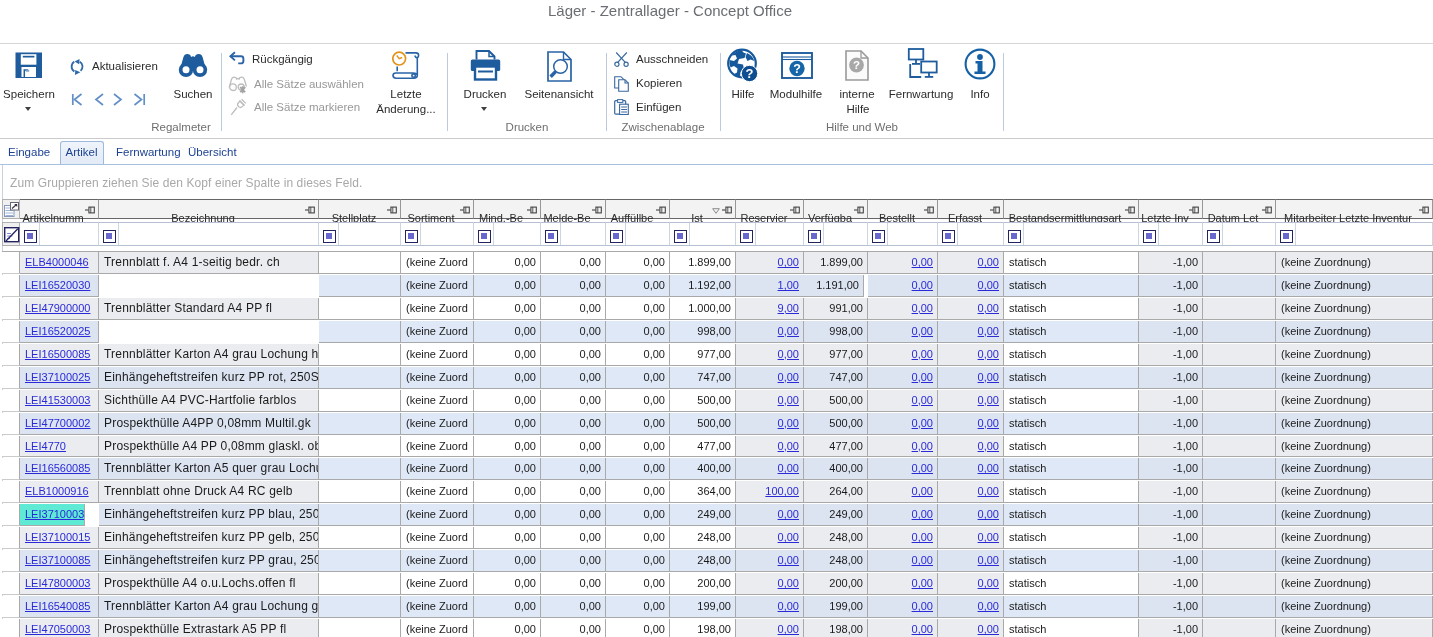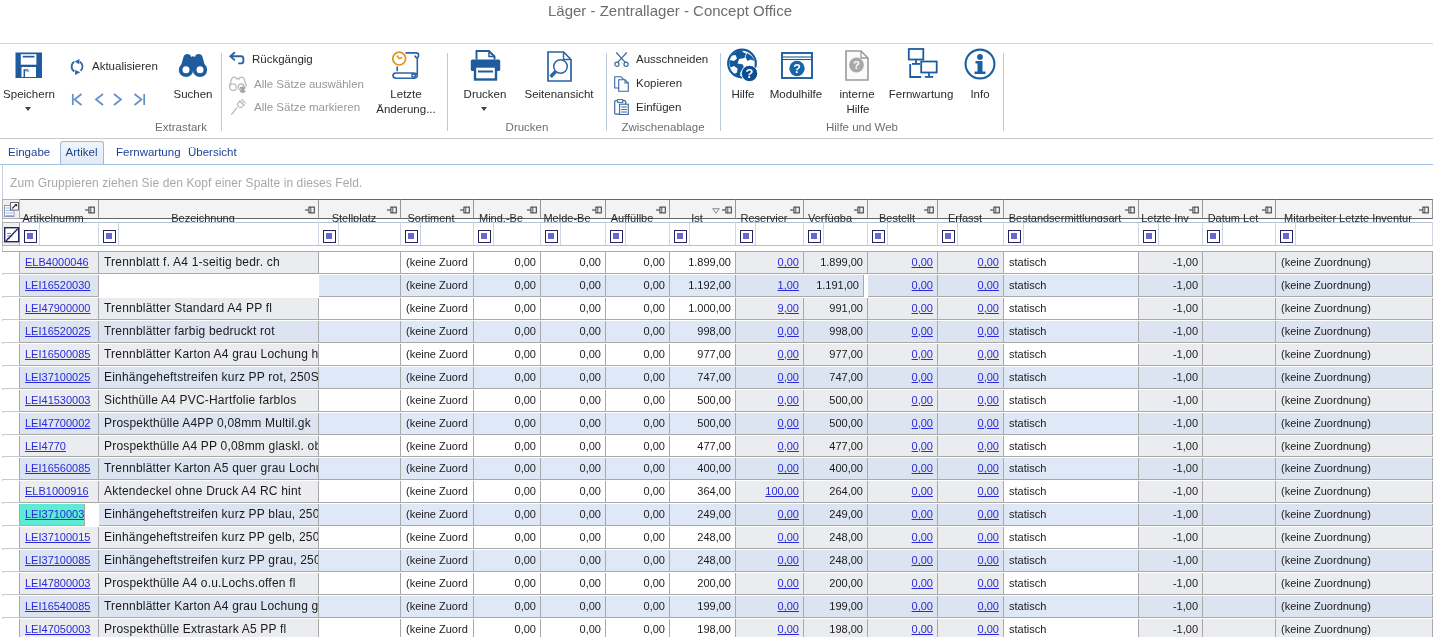--- a/index.html
+++ b/index.html
@@ -61,21 +61,21 @@
 .bez{font-size:12px;letter-spacing:0.2px;}
 </style></head><body>
 <div id="stage">
 <div class="abs ctr" style="left:670px;top:2px;font-size:15px;color:#6a6d72;">Läger - Zentrallager - Concept Office</div>
 <div id="ribbon">
 <div class="rsep" style="left:221px"></div>
 <div class="rsep" style="left:447px"></div>
 <div class="rsep" style="left:606px"></div>
 <div class="rsep" style="left:720px"></div>
 <div class="rsep" style="left:1003px"></div>
-<div class="glabel ctr" style="left:181px">Extrastark</div>
+<div class="glabel ctr" style="left:181px">Regalmeter</div>
 <div class="glabel ctr" style="left:527px">Drucken</div>
 <div class="glabel ctr" style="left:663px">Zwischenablage</div>
 <div class="glabel ctr" style="left:862px">Hilfe und Web</div>
 </div>
 <svg class="abs" style="left:15px;top:52px" width="28" height="27" viewBox="0 0 28 27">
 <rect x="0.5" y="0.5" width="26.5" height="25.5" fill="#1e5c9e"></rect>
 <rect x="5.8" y="2.2" width="15.6" height="10.5" fill="#fff"></rect>
 <rect x="7.8" y="3.8" width="11.6" height="1.7" fill="#1e5c9e"></rect>
 <rect x="6.5" y="15" width="14.5" height="10" fill="#fff"></rect>
 <path d="M9.3 25 v-7 h3.6" stroke="#1e5c9e" stroke-width="1.5" fill="none"></path>
@@ -537,21 +537,20 @@
         <div class="cell rt" style="left:866px;width:70px;background:#eaecef"><a>0,00</a></div>
         <div class="cell rt" style="left:936px;width:66px;background:#eaecef"><a>0,00</a></div>
         <div class="cell lf" style="left:1002px;width:135px;background:#ffffff">statisch</div>
         <div class="cell rt" style="left:1137px;width:64px;background:#eaecef">-1,00</div>
         <div class="cell " style="left:1201px;width:73px;background:#eaecef"></div>
         <div class="cell lf" style="left:1274px;width:157px;background:#eaecef">(keine Zuordnung)</div>
       </div>
 <div class="row">
         <div class="cell ind" style="left:0px;width:18px;background:#fff"></div>
         <div class="cell lf" style="left:18px;width:79px;background:#dce4f2"><a>LEI16520025</a></div>
-        <div class="cell lf bez" style="left:97px;width:220px;background:#dce4f2">Trennblätter farbig bedruckt rot</div>
         <div class="cell " style="left:317px;width:82px;background:#dfe8f6"></div>
         <div class="cell lf" style="left:399px;width:73px;background:#dfe8f6">(keine Zuord</div>
         <div class="cell rt" style="left:472px;width:67px;background:#dfe8f6">0,00</div>
         <div class="cell rt" style="left:539px;width:65px;background:#dfe8f6">0,00</div>
         <div class="cell rt" style="left:604px;width:64px;background:#dfe8f6">0,00</div>
         <div class="cell rt" style="left:668px;width:66px;background:#dfe8f6">998,00</div>
         <div class="cell rt" style="left:734px;width:68px;background:#dce4f2"><a>0,00</a></div>
         <div class="cell rt" style="left:802px;width:64px;background:#dce4f2">998,00</div>
         <div class="cell rt" style="left:866px;width:70px;background:#dce4f2"><a>0,00</a></div>
         <div class="cell rt" style="left:936px;width:66px;background:#dce4f2"><a>0,00</a></div>
@@ -670,21 +669,21 @@
         <div class="cell rt" style="left:866px;width:70px;background:#dce4f2"><a>0,00</a></div>
         <div class="cell rt" style="left:936px;width:66px;background:#dce4f2"><a>0,00</a></div>
         <div class="cell lf" style="left:1002px;width:135px;background:#dfe8f6">statisch</div>
         <div class="cell rt" style="left:1137px;width:64px;background:#dce4f2">-1,00</div>
         <div class="cell " style="left:1201px;width:73px;background:#dce4f2"></div>
         <div class="cell lf" style="left:1274px;width:157px;background:#dce4f2">(keine Zuordnung)</div>
       </div>
 <div class="row">
         <div class="cell ind" style="left:0px;width:18px;background:#fff"></div>
         <div class="cell lf" style="left:18px;width:79px;background:#eaecef"><a>ELB1000916</a></div>
-        <div class="cell lf bez" style="left:97px;width:220px;background:#eaecef">Aktendeckel ohne Druck A4 RC hint</div>
+        <div class="cell lf bez" style="left:97px;width:220px;background:#eaecef">Trennblatt ohne Druck A4 RC gelb</div>
         <div class="cell " style="left:317px;width:82px;background:#ffffff"></div>
         <div class="cell lf" style="left:399px;width:73px;background:#ffffff">(keine Zuord</div>
         <div class="cell rt" style="left:472px;width:67px;background:#ffffff">0,00</div>
         <div class="cell rt" style="left:539px;width:65px;background:#ffffff">0,00</div>
         <div class="cell rt" style="left:604px;width:64px;background:#ffffff">0,00</div>
         <div class="cell rt" style="left:668px;width:66px;background:#ffffff">364,00</div>
         <div class="cell rt" style="left:734px;width:68px;background:#eaecef"><a>100,00</a></div>
         <div class="cell rt" style="left:802px;width:64px;background:#eaecef">264,00</div>
         <div class="cell rt" style="left:866px;width:70px;background:#eaecef"><a>0,00</a></div>
         <div class="cell rt" style="left:936px;width:66px;background:#eaecef"><a>0,00</a></div>

